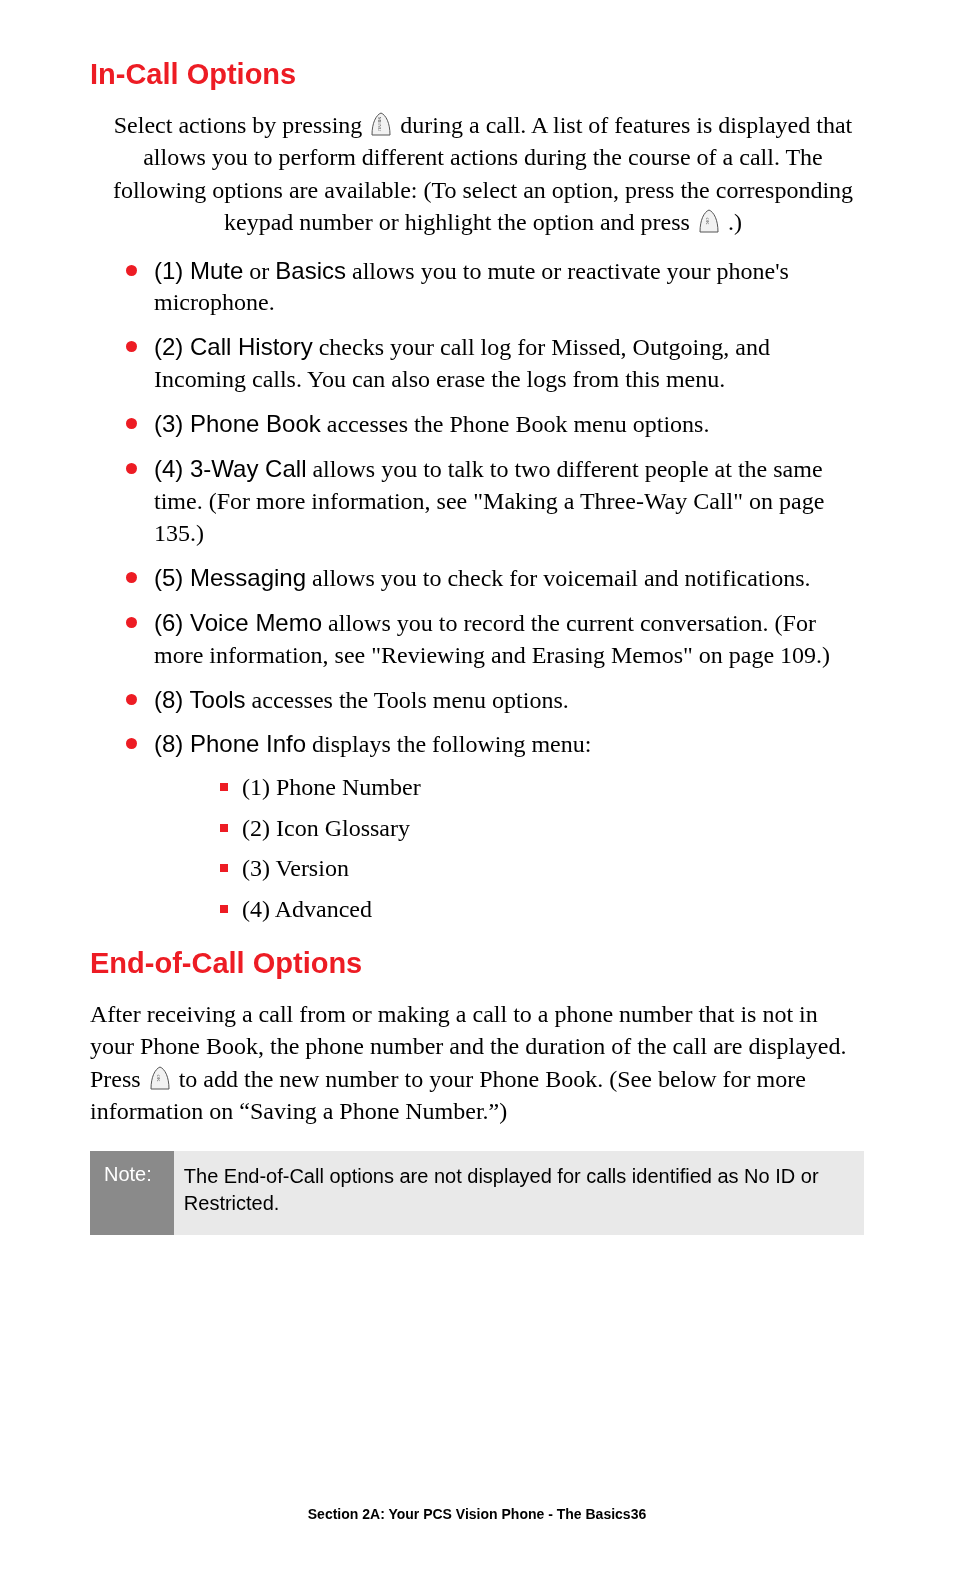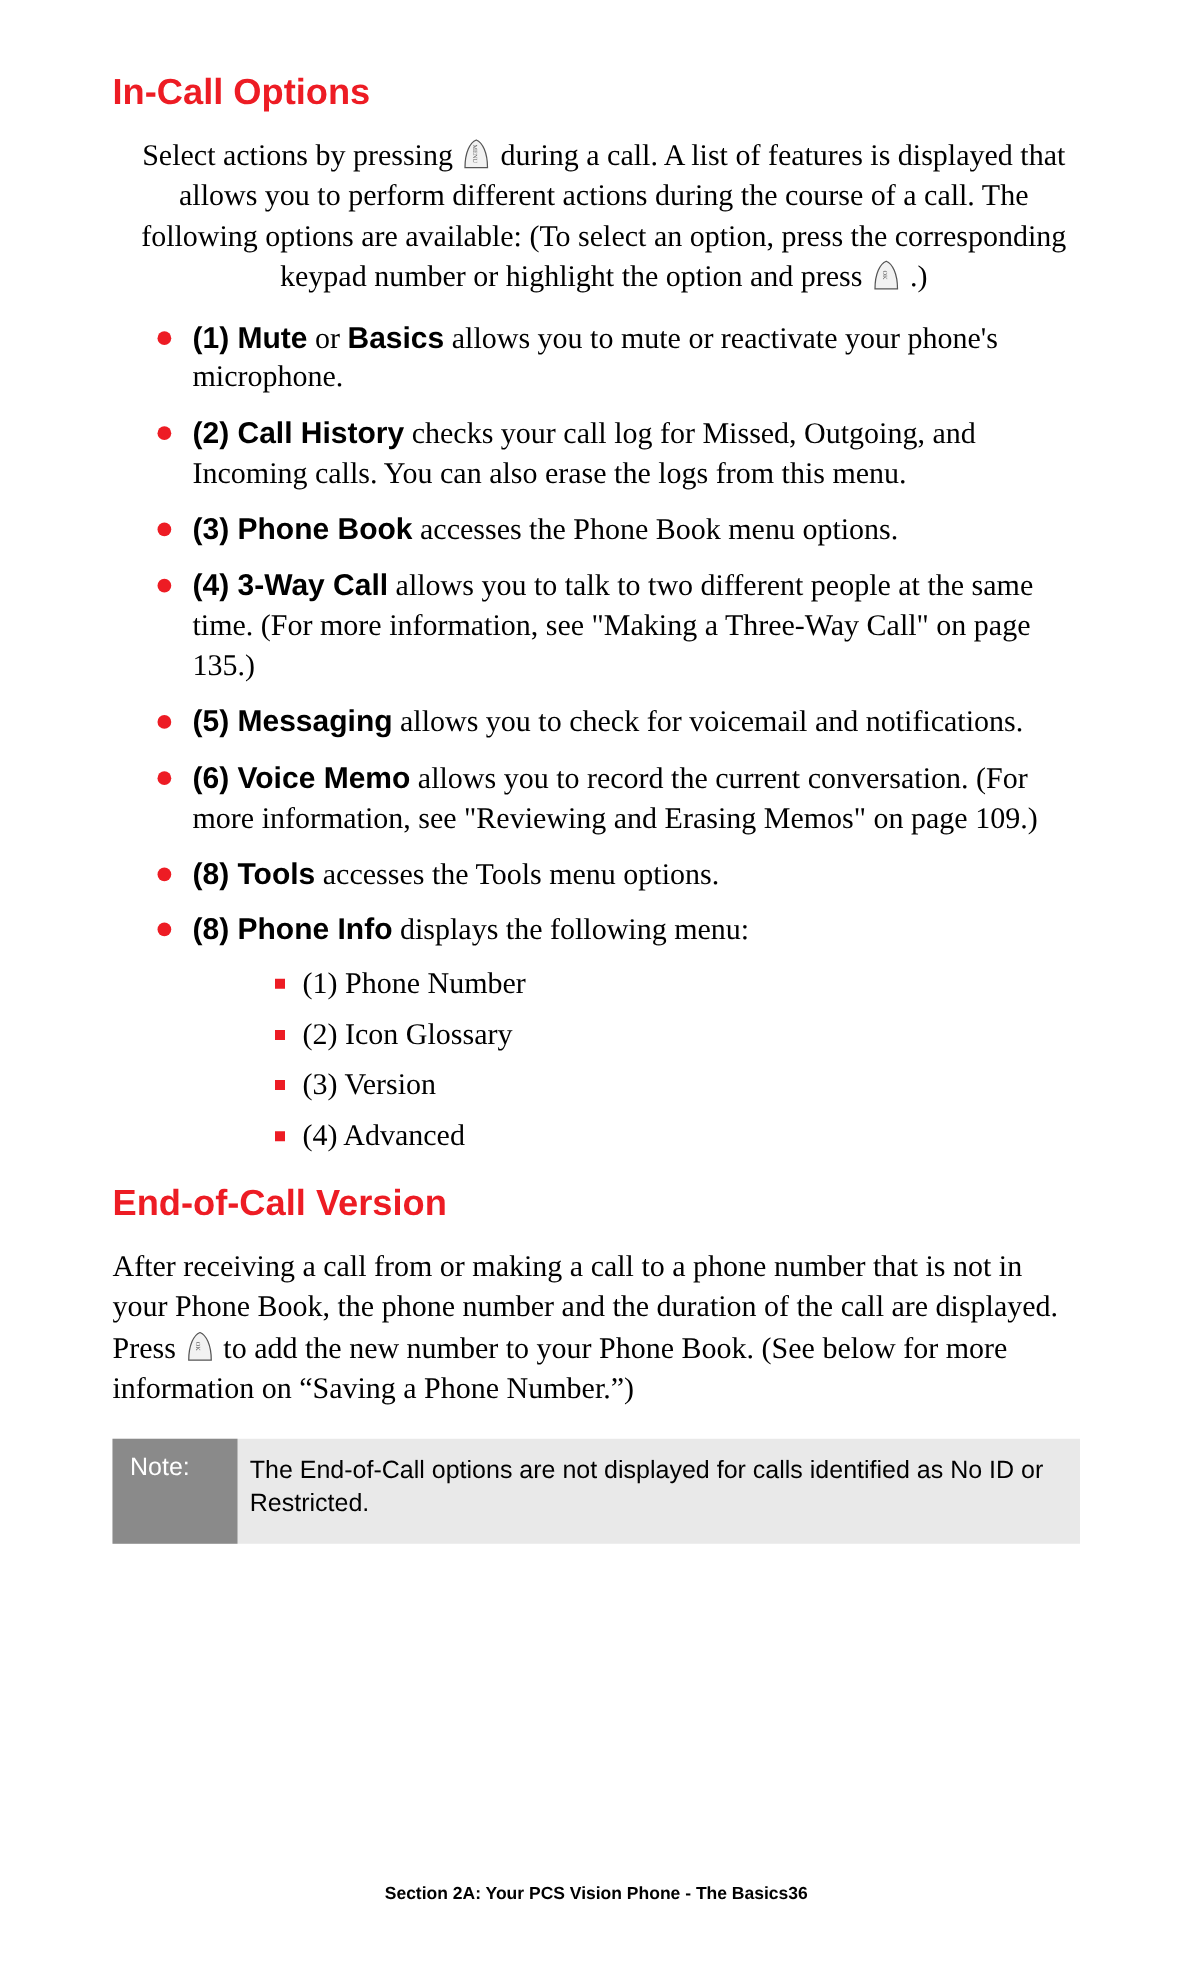--- a/index.html
+++ b/index.html
@@ -27,21 +27,21 @@
     margin: 0 0 18px 0;
   }
   .body-p {
     font-size: 24px;
     line-height: 1.35;
     margin: 0 0 16px 0;
   }
   .indent { margin-left: 12px; text-align: center; }
   .bold-sans {
     font-family: Arial, Helvetica, sans-serif;
-    font-weight: bold;
+    font-weight: normal;
     text-align: center;
   }
   ul.options {
     list-style: none;
     margin: 0 0 22px 0;
     padding: 0 0 0 44px;
   }
   ul.options > li {
     position: relative;
     font-size: 24px;
@@ -90,21 +90,21 @@
   .note-box {
     display: flex;
     margin-top: 24px;
     background: #e9e9e9;
     font-family: Arial, Helvetica, sans-serif;
   }
   .note-label {
     background: #8a8a8a;
     color: #ffffff;
     font-size: 20px;
-    padding: 12px 38px 12px 14px;
+    padding: 12px 22px 12px 14px;
     min-width: 80px;
   }
   .note-text {
     font-size: 20px;
     padding: 12px 18px 18px 10px;
     line-height: 1.35;
     flex: 1;
   }
   .footer {
     position: absolute;
@@ -169,21 +169,21 @@
       <span class="bold-sans">(8) Phone Info</span><span> displays the following menu:</span>
       <ul class="sub">
         <li>(1) Phone Number</li>
         <li>(2) Icon Glossary</li>
         <li>(3) Version</li>
         <li>(4) Advanced</li>
       </ul>
     </li>
   </ul>
 
-  <h2 class="h-red">End-of-Call Version</h2>
+  <h2 class="h-red">End-of-Call Options</h2>
 
   <p class="body-p">
     <span>After receiving a call from or making a call to a phone number that is not in your Phone Book, the phone number and the duration of the call are displayed. Press </span>
     <span class="key-icon">
       <svg viewBox="0 0 26 26">
           <path d="M4 24 C4 12 8 4 13 2 C18 4 22 12 22 24 Z" fill="#f2f2f2" stroke="#555" stroke-width="1"></path>
           <text x="13" y="16" font-size="5" text-anchor="middle" fill="#555" transform="rotate(90 13 13)">OK</text>
         </svg>
     </span>
     <span> to add the new number to your Phone Book. (See below for more information on “Saving a Phone Number.”)</span>

